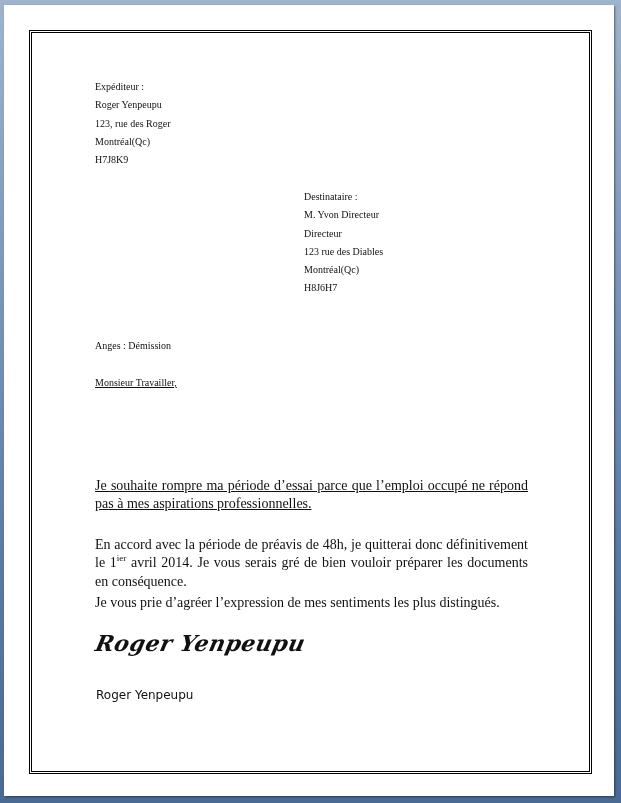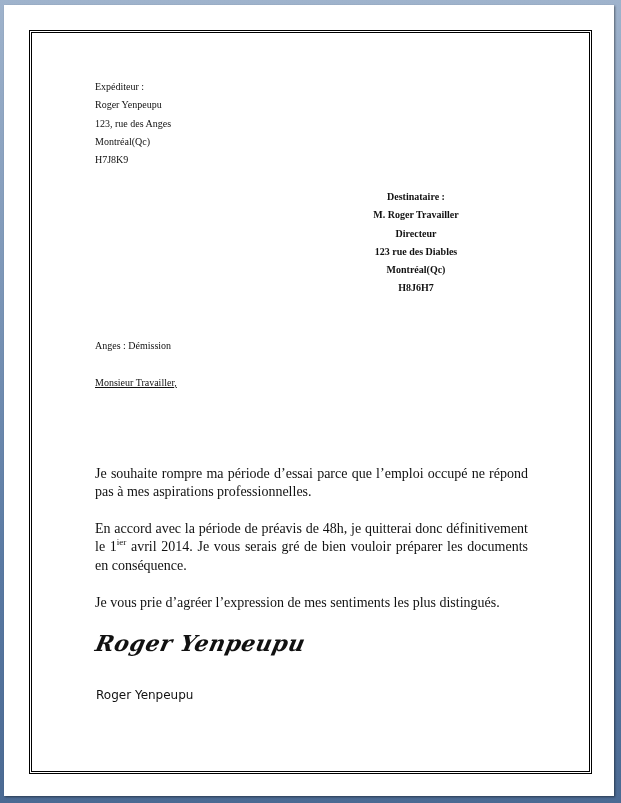--- a/index.html
+++ b/index.html
@@ -14,30 +14,30 @@
     position:absolute; left:4px; top:5px; width:610px; height:791px;
     background:#fff;
     box-shadow: 1px 1px 2px rgba(0,0,0,0.45);
   }
   .frame {
     position:absolute; left:25px; top:25px; width:557px; height:738px;
     border:3px double #000;
   }
   .text { position:absolute; font-size:10px; line-height:18.3px; white-space:nowrap; }
   .sender { left:91px; top:73px; }
-  .recipient { left:300px; top:183px; width:224px; text-align:center;font-weight:bold; }
+  .recipient { left:300px; top:183px; width:224px; text-align:left; }
   .subject { left:91px; top:332px; }
   .salutation { left:91px; top:369px;text-decoration:underline; }
   .para {
     position:absolute; left:91px; width:433px;
     font-size:14px; line-height:18.3px; text-align:justify;
   }
   .p1 { top:405px; }
-  .p2 { top:460px; }
-  .p3 { top:515px; }
+  .p2 { top:472px;text-decoration:underline; }
+  .p3 { top:531px; }
   .p4 { top:589px;font-family:Liberation Serif, serif; }
   sup { font-size:9px; line-height:0; vertical-align:super; }
   .signature {
     position:absolute; left:92px; top:625px;
     font-family: "DejaVu Serif", serif; font-style:italic; font-weight:bold;
     font-size:22px; letter-spacing:0.5px; transform:skewX(-12deg);
   }
   .typed-name {
     position:absolute; left:92px; top:683px;
     font-family: "DejaVu Sans", sans-serif; font-size:12px;
@@ -45,28 +45,28 @@
 </style>
 </head>
 <body>
 
 <div class="page">
   <div class="frame"></div>
 
   <div class="text sender">
     <div>Expéditeur :</div>
     <div>Roger Yenpeupu</div>
-    <div>123, rue des Anges</div>
+    <div>123, rue des Roger</div>
     <div>Montréal(Qc)</div>
     <div>H7J8K9</div>
   </div>
 
   <div class="text recipient">
     <div>Destinataire :</div>
-    <div>M. Roger Travailler</div>
+    <div>M. Yvon Directeur</div>
     <div>Directeur</div>
     <div>123 rue des Diables</div>
     <div>Montréal(Qc)</div>
     <div>H8J6H7</div>
   </div>
 
   <div class="text subject">Anges : Démission</div>
   <div class="text salutation">Monsieur Travailler,</div>
 
   <div class="para p2">Je souhaite rompre ma période d’essai parce que l’emploi occupé ne répond pas à mes aspirations professionnelles.</div>

